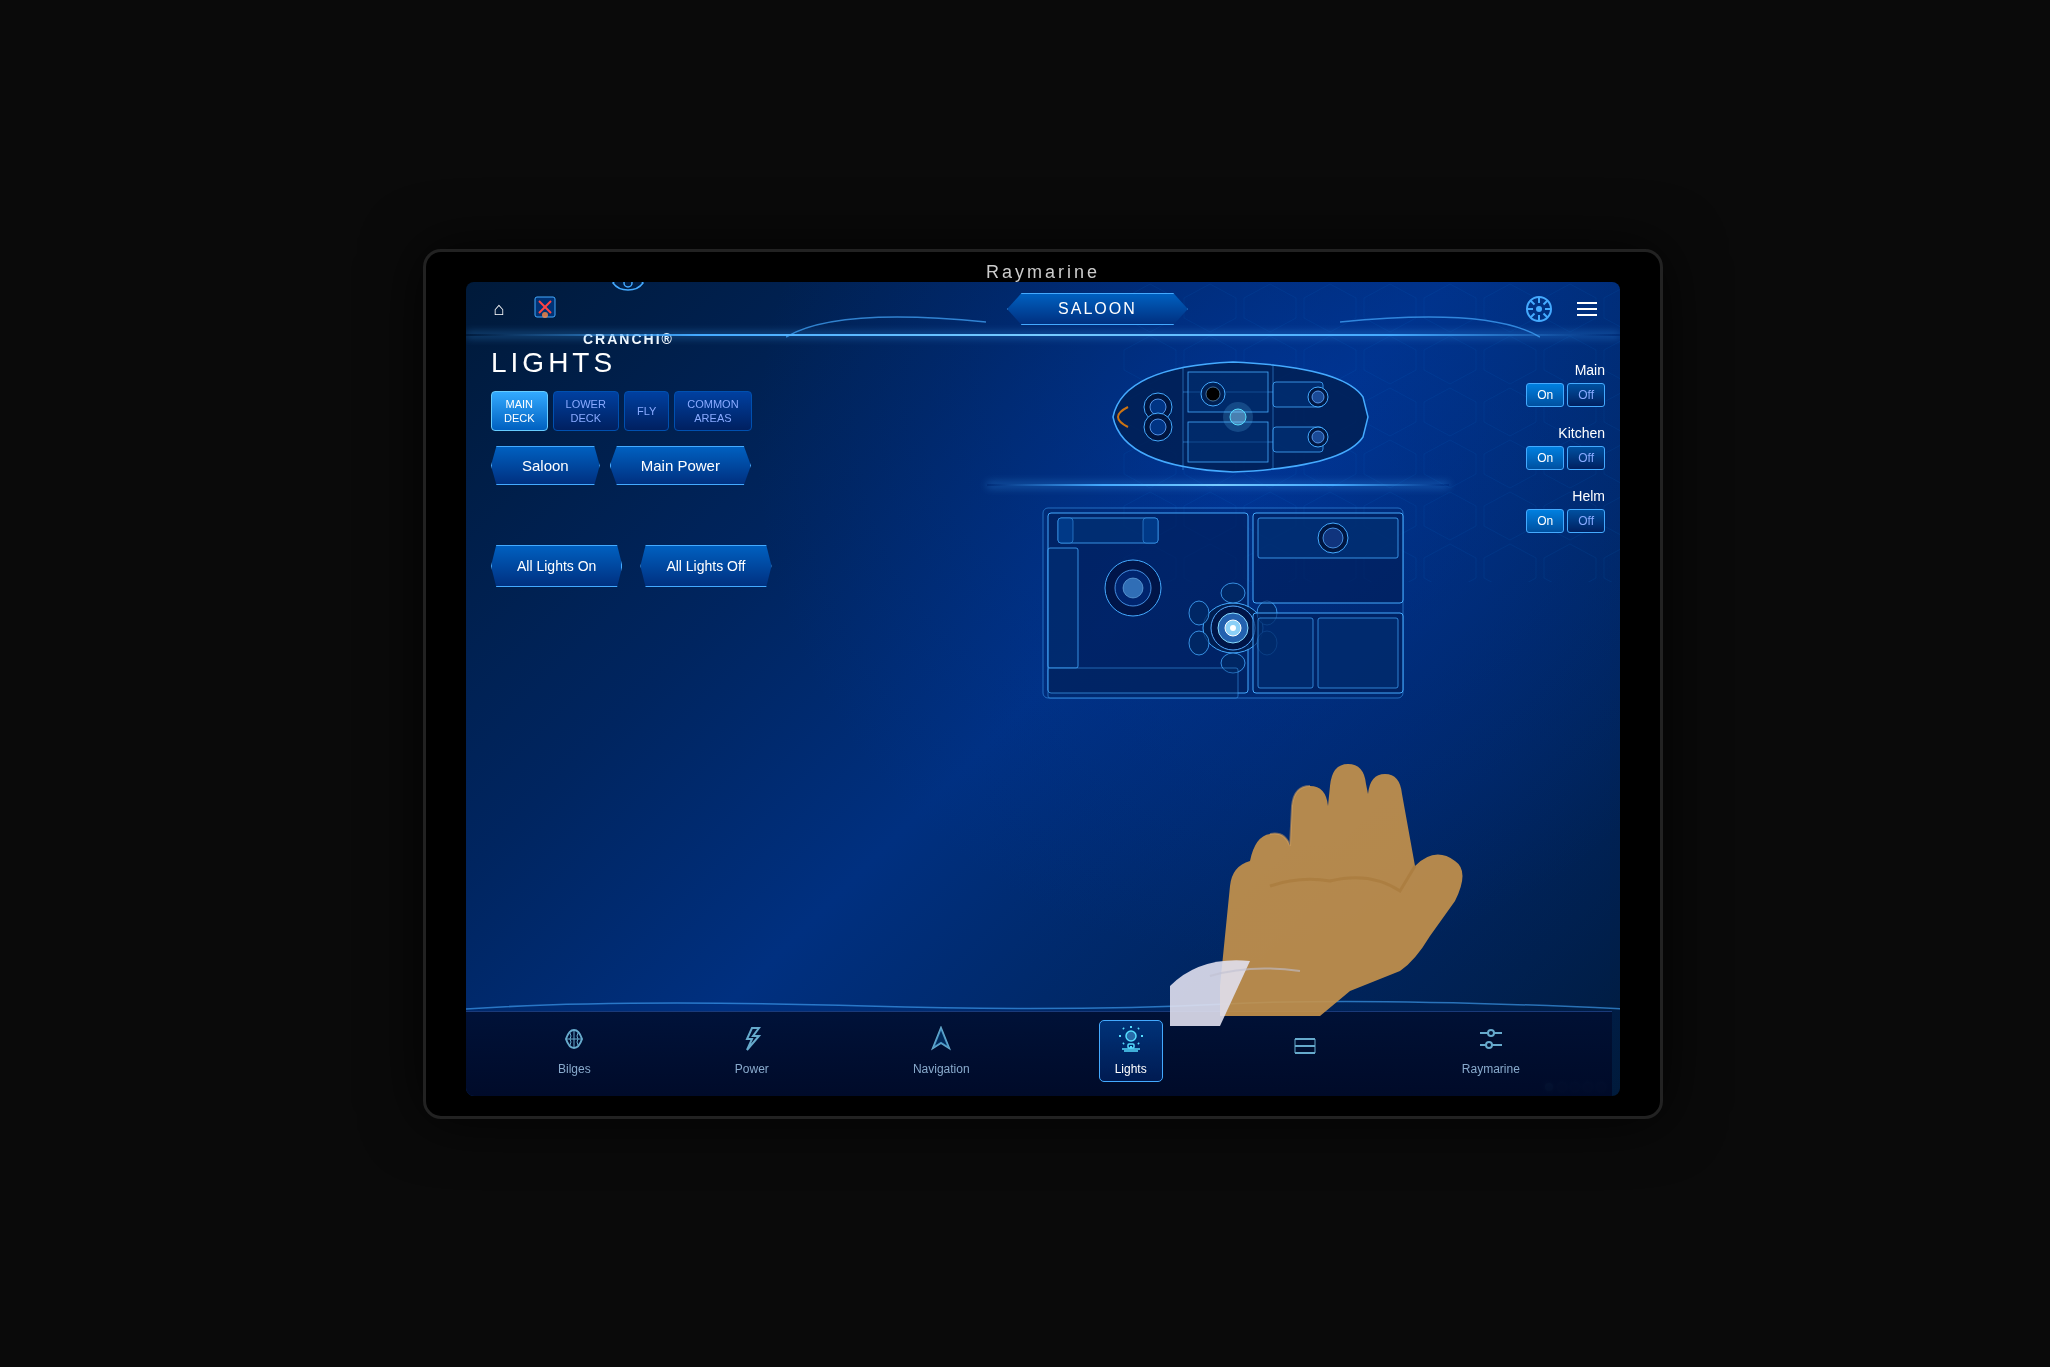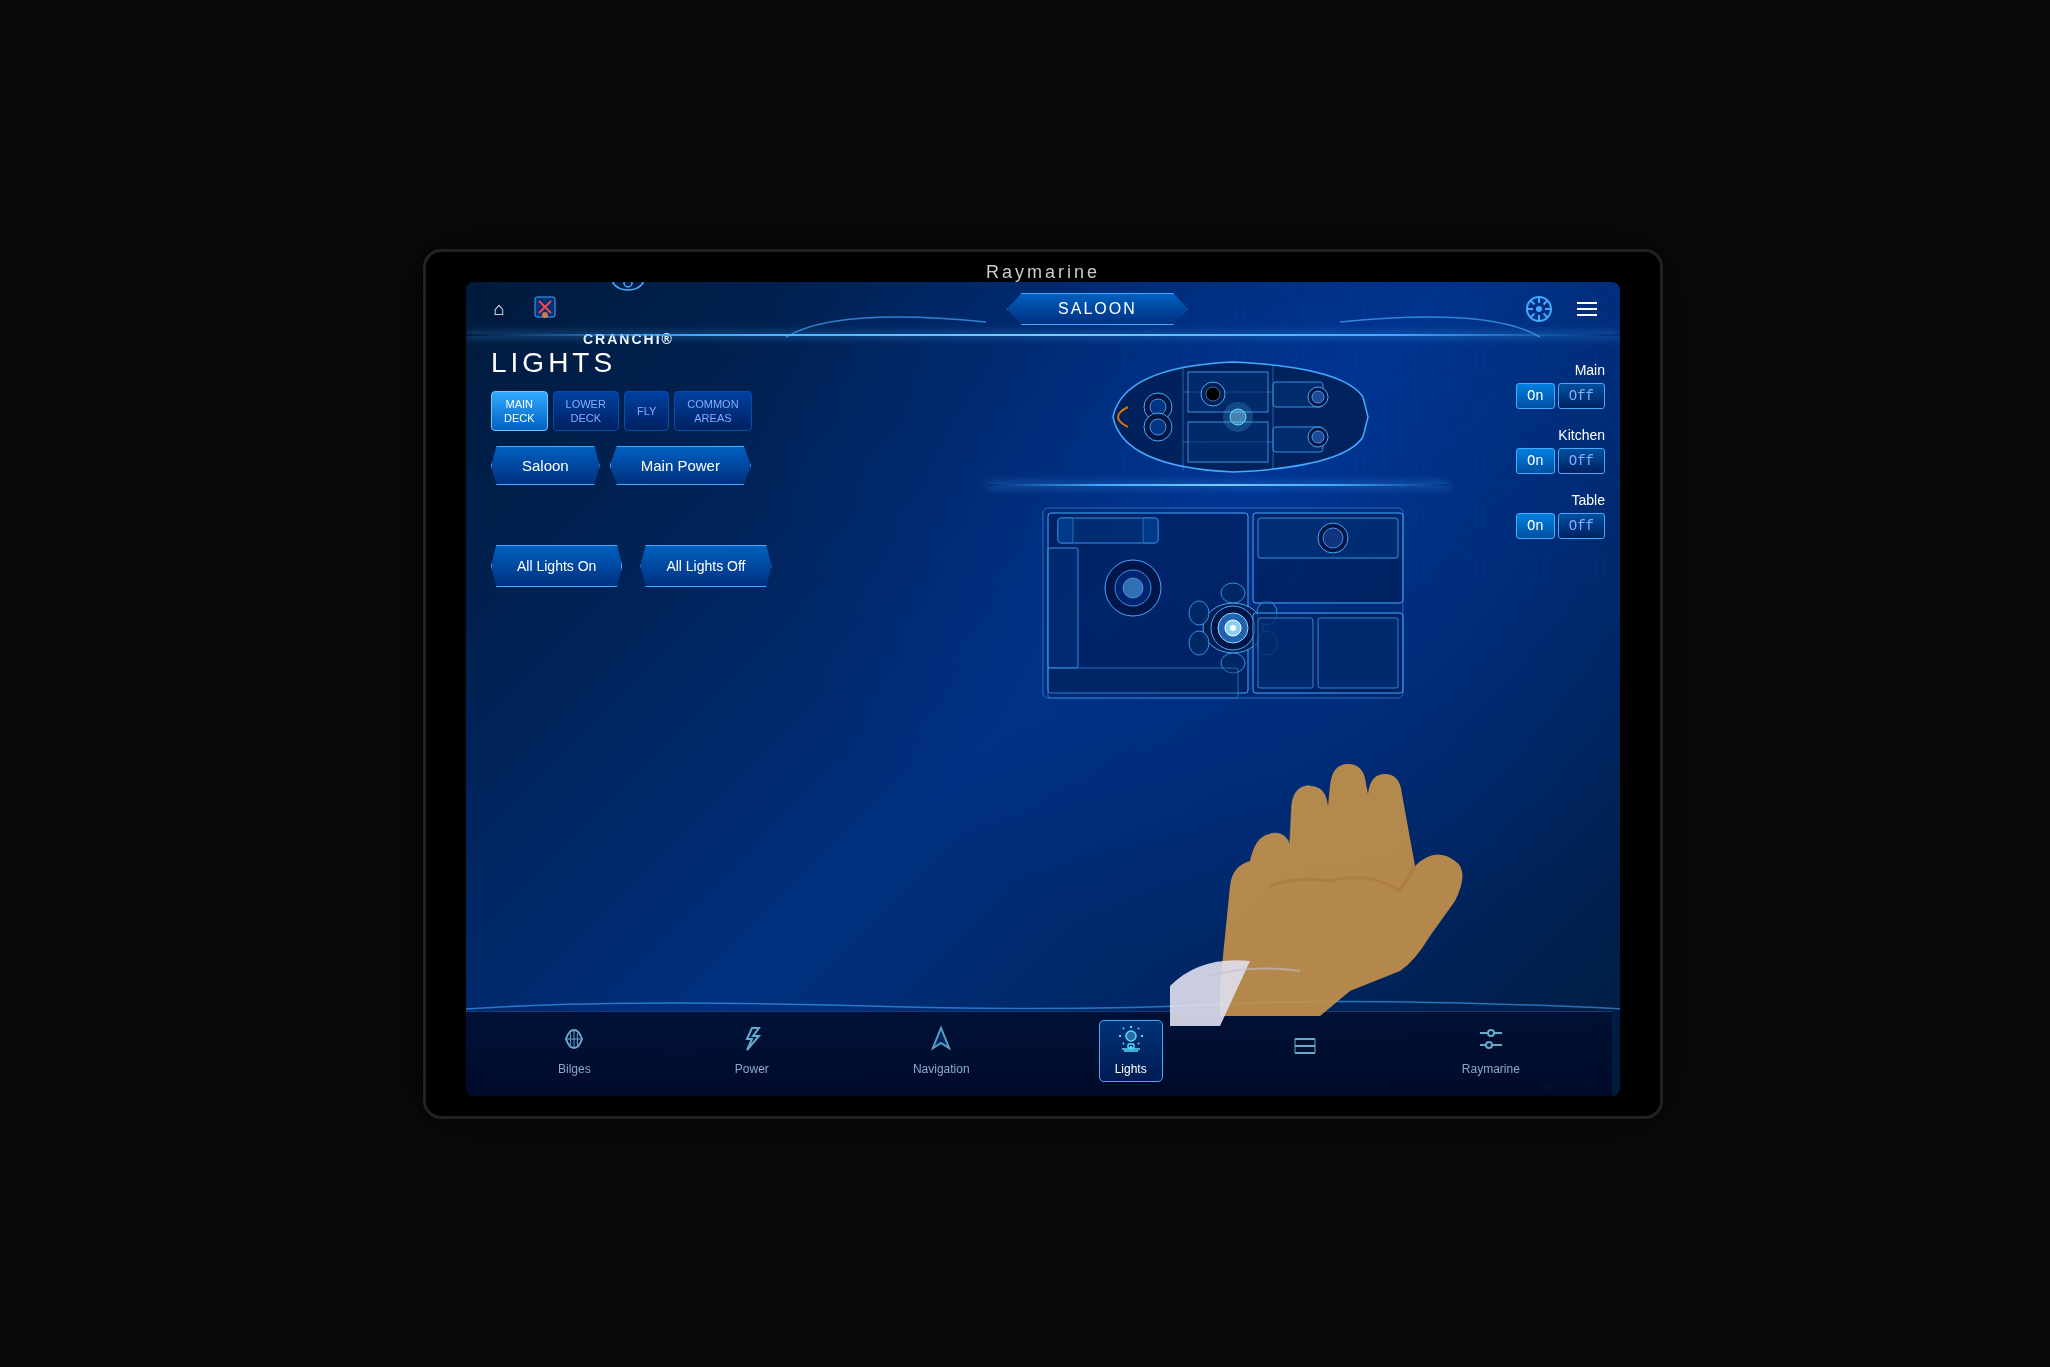--- a/index.html
+++ b/index.html
@@ -296,24 +296,23 @@
 
     .on-off-btns {
       display: flex;
       justify-content: flex-end;
       gap: 3px;
     }
 
     .on-btn, .off-btn {
       padding: 4px 10px;
       border-radius: 3px;
-      font-size: 14px;
+      font-size: 12px;
       cursor: pointer;
       border: 1px solid #4af;
-      font-family: Liberation Mono, monospace;
     }
 
     .on-btn {
       background: linear-gradient(180deg, #0080e0 0%, #0050a0 100%);
       color: #fff;
     }
 
     .off-btn {
       background: linear-gradient(180deg, #0050a0 0%, #002060 100%);
       color: #8af;
@@ -660,21 +659,21 @@
             <button class="on-btn">
               <span>On</span>
             </button>
             <button class="off-btn">
               <span>Off</span>
             </button>
           </div>
         </div>
 
         <div class="control-group">
-          <div class="control-label">Table</div>
+          <div class="control-label">Helm</div>
           <div class="on-off-btns">
             <button class="on-btn">
               <span>On</span>
             </button>
             <button class="off-btn">
               <span>Off</span>
             </button>
           </div>
         </div>
       </div>

